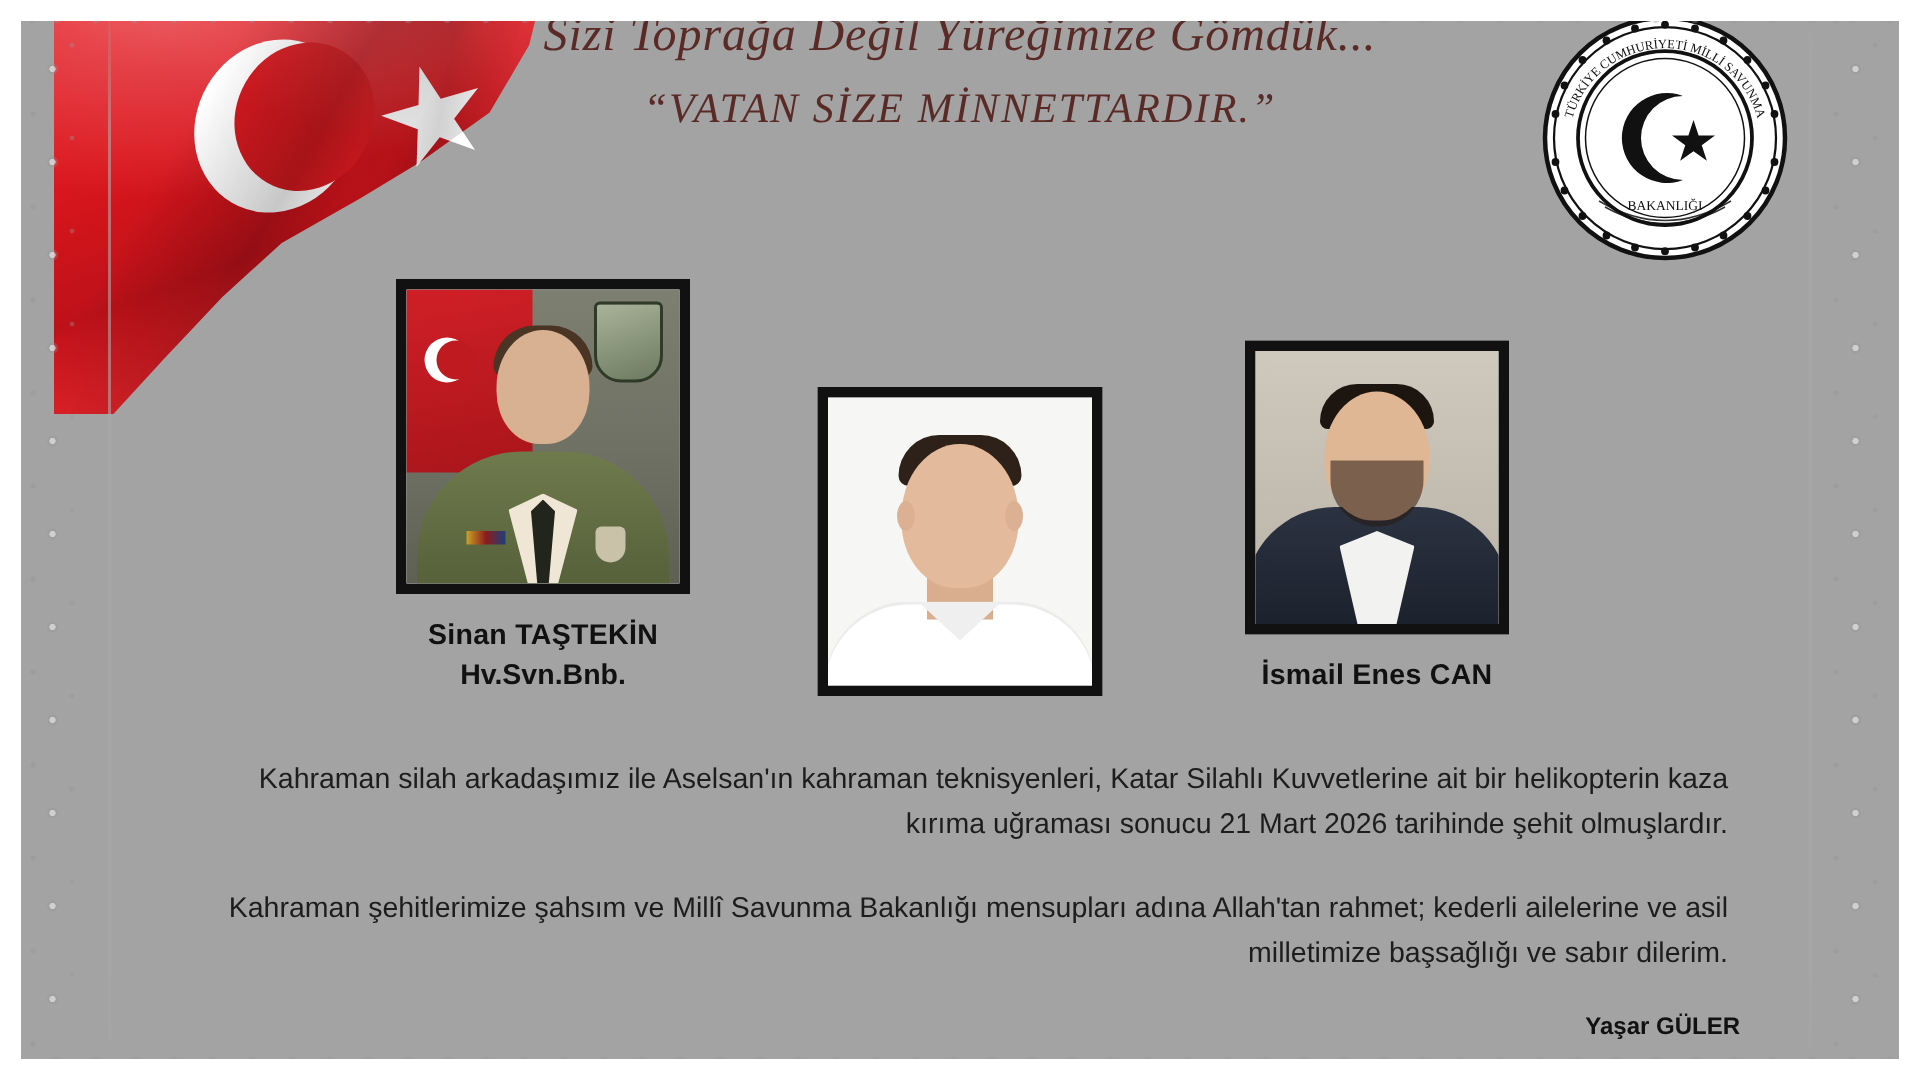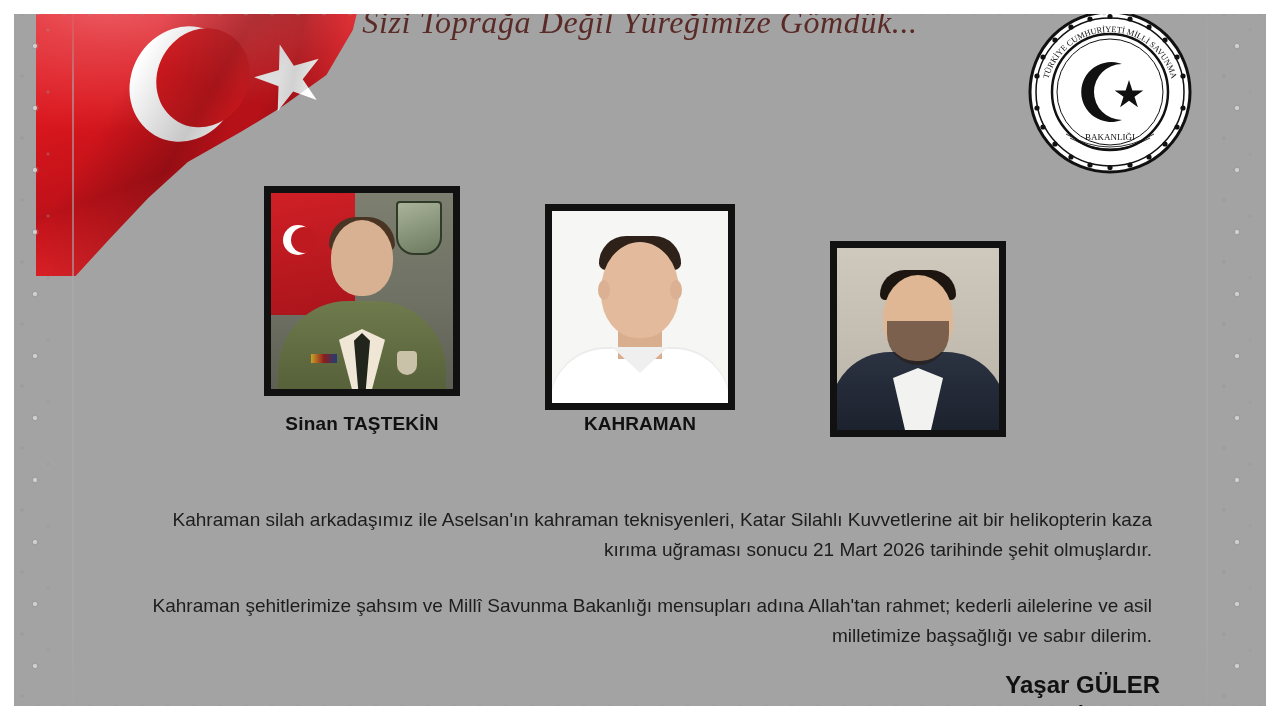--- a/index.html
+++ b/index.html
@@ -404,21 +404,21 @@
   
   .signature {
     position: absolute;
     right: 120px;
     top: 670px;
     text-align: center;
     z-index: 4;
     line-height: 30px;
   }
   .sig-name {
-    font-size: 24px;
+    font-size: 16px;
     font-weight: bold;
     color: #111111;
   }
   .sig-title {
     font-size: 23px;
     font-weight: bold;
     color: #111111;
   }
 </style>
 </head>
@@ -438,20 +438,21 @@
     <div class="flag-cloth"></div>
     <div class="flag-moon"></div>
     <div class="flag-star">
         <span></span>
       </div>
     <div class="flag-shade"></div>
   </div>
 
   <div class="header">
     <p class="head-line1">Sizi Toprağa Değil Yüreğimize Gömdük...</p>
+    <p class="head-line2">“VATAN SİZE MİNNETTARDIR.”</p>
   </div>
 
   <div class="emblem">
     <svg viewBox="0 0 168 168" width="168" height="168" aria-hidden="true">
       <circle cx="84" cy="84" r="80" fill="#ffffff" stroke="#111111" stroke-width="3"></circle>
       <circle cx="84" cy="84" r="74" fill="none" stroke="#111111" stroke-width="1.5"></circle>
       <circle cx="84" cy="84" r="58" fill="none" stroke="#111111" stroke-width="2.5"></circle>
       <circle cx="84" cy="84" r="53" fill="none" stroke="#111111" stroke-width="1"></circle>
       <g fill="#111111">
         <circle cx="84" cy="8.5" r="2.6"></circle>
@@ -510,49 +511,50 @@
           <div class="p1-body"></div>
           <div class="p1-hair"></div>
           <div class="p1-head"></div>
           <div class="p1-shirt"></div>
           <div class="p1-tie"></div>
           <div class="p1-ribbon"></div>
           <div class="p1-emblem"></div>
         </div>
       </div>
       <div class="person-name">Sinan TAŞTEKİN</div>
+      <div class="person-rank">Hv.Svn.Bnb.</div>
     </div>
 
     <div class="person person-2">
       <div class="photo-frame">
         <div class="photo-inner">
           <div class="p2-bg"></div>
           <div class="p2-body"></div>
           <div class="p2-neck"></div>
           <div class="p2-hair"></div>
           <div class="p2-head"></div>
           <div class="p2-ear-l"></div>
           <div class="p2-ear-r"></div>
           <div class="p2-collar"></div>
         </div>
       </div>
-      <div class="person-rank">KAHRAMAN</div>
     </div>
 
     <div class="person person-3">
       <div class="photo-frame">
         <div class="photo-inner">
           <div class="p3-bg"></div>
           <div class="p3-body"></div>
           <div class="p3-hair"></div>
           <div class="p3-head"></div>
           <div class="p3-beard"></div>
           <div class="p3-shirt"></div>
         </div>
       </div>
+      <div class="person-name">İsmail Enes CAN</div>
       <div class="person-rank"></div>
     </div>
 
   </div>
 
   <div class="body-text">
     <p class="para">Kahraman silah arkadaşımız ile Aselsan'ın kahraman teknisyenleri, Katar Silahlı Kuvvetlerine ait bir helikopterin kaza kırıma uğraması sonucu 21 Mart 2026 tarihinde şehit olmuşlardır.</p>
     <p class="para">Kahraman şehitlerimize şahsım ve Millî Savunma Bakanlığı mensupları adına Allah'tan rahmet; kederli ailelerine ve asil milletimize başsağlığı ve sabır dilerim.</p>
   </div>
 

